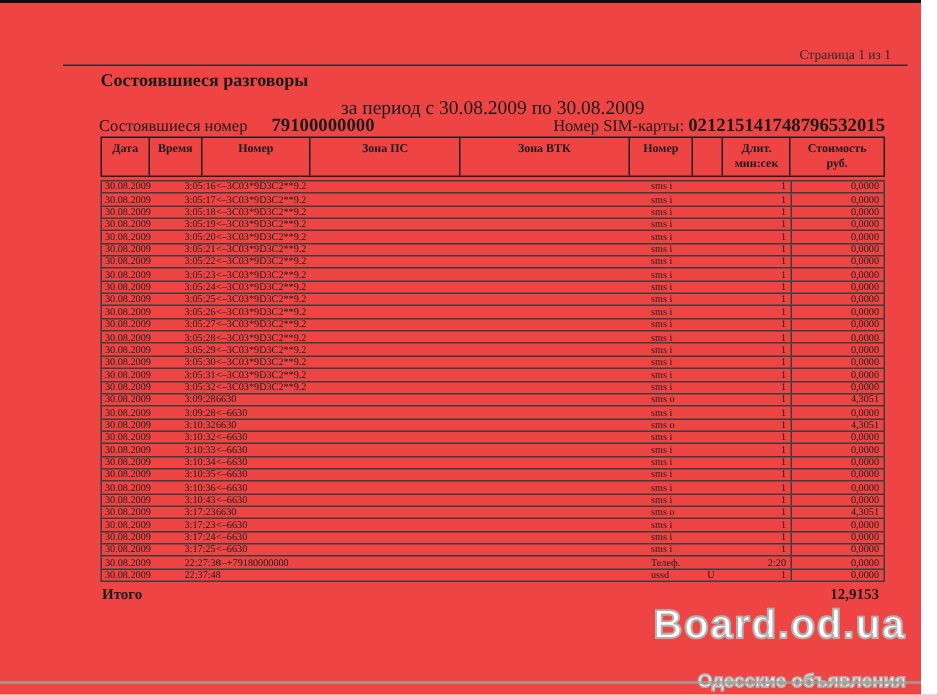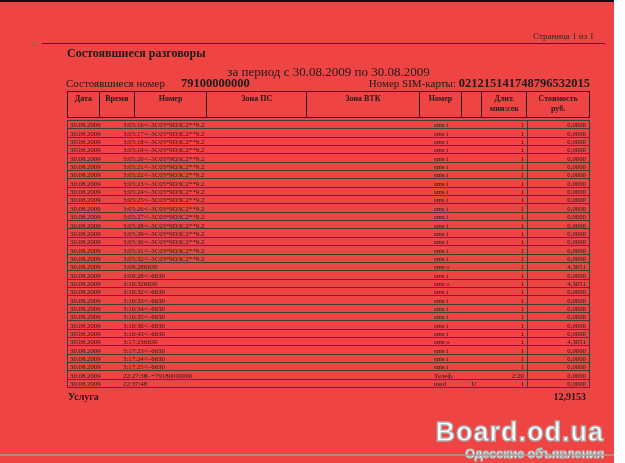--- a/index.html
+++ b/index.html
@@ -35,21 +35,21 @@
   .c-cost{left:459px;width:63px;top:0 !important;bottom:0;border-left:1px solid #3d3d3d;
           text-align:right;padding:0.4px 4px 0 0;box-sizing:border-box;}
   .totals{position:absolute;top:391px;left:68px;width:518px;display:flex;
           justify-content:space-between;font-weight:bold;font-size:10px;}
   
   .watermark{position:absolute;right:10px;bottom:3px;text-align:right;
              font-family:"Liberation Sans",sans-serif;font-weight:bold;line-height:1;
              color:#ffffff;-webkit-text-stroke:1.3px #b2b2b2;
              text-shadow:0 0 1px #c4c4c4;}
   .wm1{font-size:27px;letter-spacing:1px;}
-  .wm2{font-size:12.5px;margin-top:2px;-webkit-text-stroke:1px #b2b2b2;}
+  .wm2{font-size:12.5px;margin-top:18px;-webkit-text-stroke:1px #b2b2b2;}
   .bottom-line{position:absolute;top:454px;left:0;width:625px;height:2px;
                background:#9aa49b;opacity:.75;}
 </style>
 </head>
 <body>
 
 <div class="canvas">
   <div class="topbar"></div>
 
   <div class="page-label">Страница 1 из 1</div>
@@ -332,21 +332,21 @@
         <span class="c-date">30.08.2009</span>
         <span class="c-time">22:37:48</span>
         <span class="c-svc">ussd</span>
         <span class="c-flag">U</span>
         <span class="c-dur">1</span>
         <span class="c-cost">0,0000</span>
       </div>
     </div>
 
   <div class="totals">
-    <span>Услуга</span>
+    <span>Итого</span>
     <span>12,9153</span>
   </div>
 
   <div class="watermark">
     <div class="wm1">Board.od.ua</div>
     <div class="wm2">Одесские объявления</div>
   </div>
 
   <div class="bottom-line"></div>
 </div>

